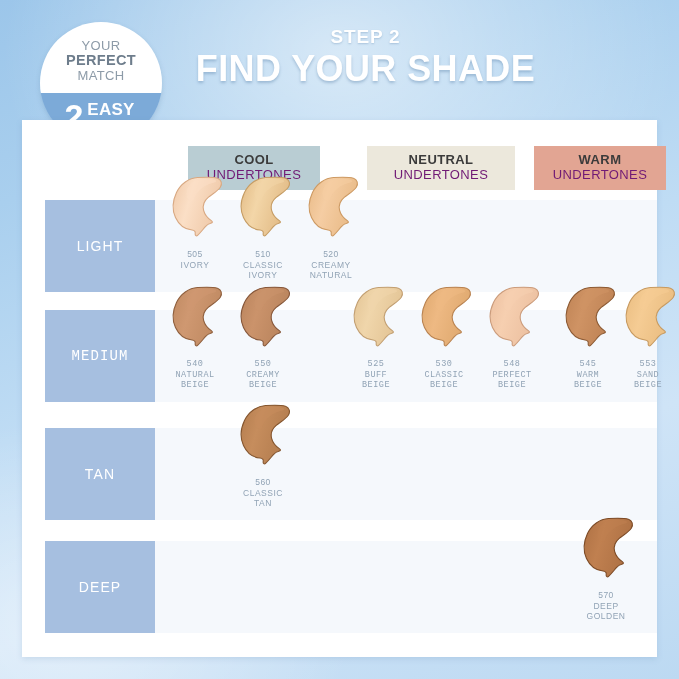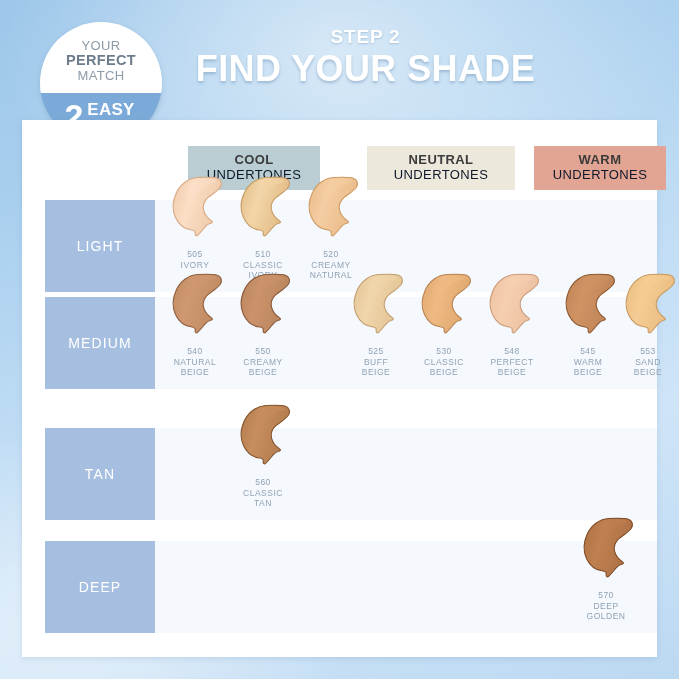--- a/index.html
+++ b/index.html
@@ -126,21 +126,21 @@
     position: absolute;
     top: 0;
     height: 44px;
     display: flex;
     flex-direction: column;
     align-items: center;
     justify-content: center;
     line-height: 1.12;
   }
   .col-head .ch-top { font-size: 13px; font-weight: 800; color: #3b3b3b; letter-spacing: 0.4px; }
-  .col-head .ch-bot { font-size: 13px; font-weight: 400; color: #0f172a; letter-spacing: 0.4px; }
+  .col-head .ch-bot { font-size: 13px; font-weight: 400; color: #701a75; letter-spacing: 0.4px; }
 
   #col-cool    { left: 166px; width: 132px; background: #b9cdd3; }
   #col-neutral { left: 345px; width: 148px; background: #ece8dc; }
   #col-warm    { left: 512px; width: 132px; background: #e2a593; }
 
   
   .row {
     position: absolute;
     left: 23px;
     width: 612px;
@@ -163,21 +163,21 @@
     display: flex;
     align-items: center;
     justify-content: center;
     color: #ffffff;
     font-size: 14px;
     letter-spacing: 1.1px;
     font-weight: 500;
   }
 
   #row-light  { top: 80px;  height: 92px; }
-  #row-medium { top: 177px; height: 92px; }
+  #row-medium { top: 190px; height: 92px; font-family: Liberation Mono, monospace; }
   #row-tan    { top: 308px; height: 92px; }
   #row-deep   { top: 421px; height: 92px; }
 
   
   .swatch-cell {
     position: absolute;
     width: 72px;
     top: -24px;
     height: 138px;
     display: flex;

